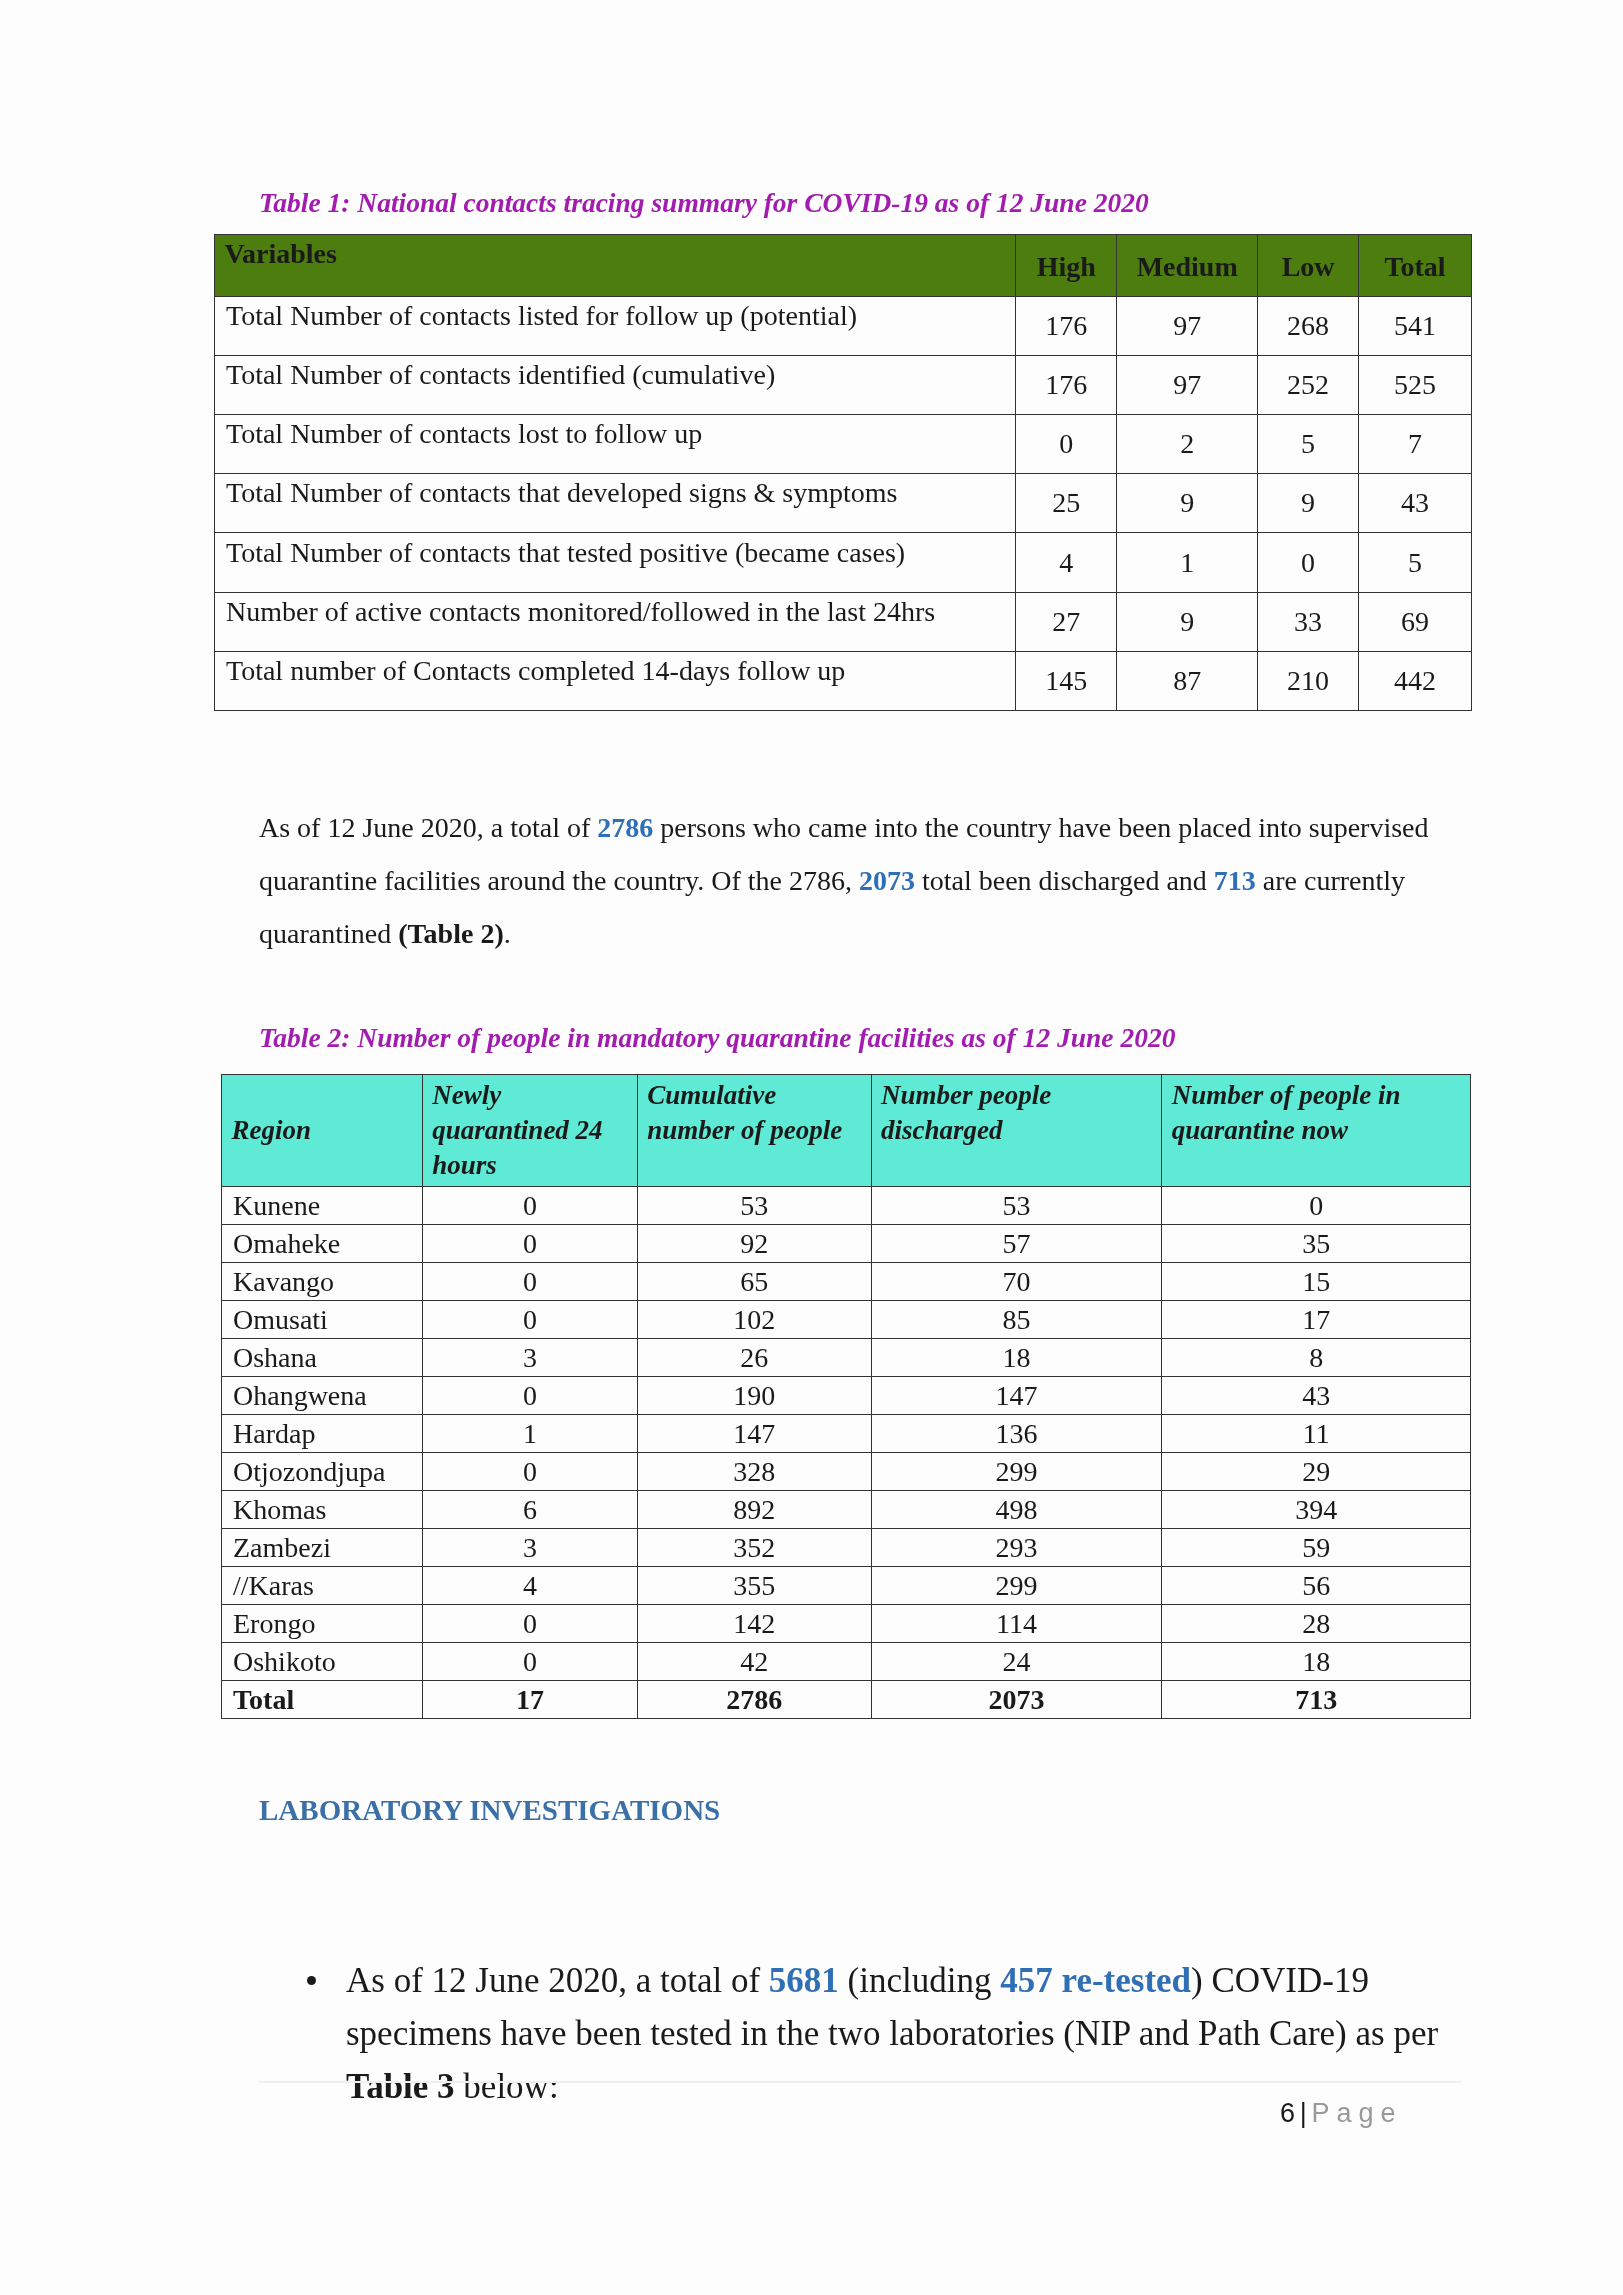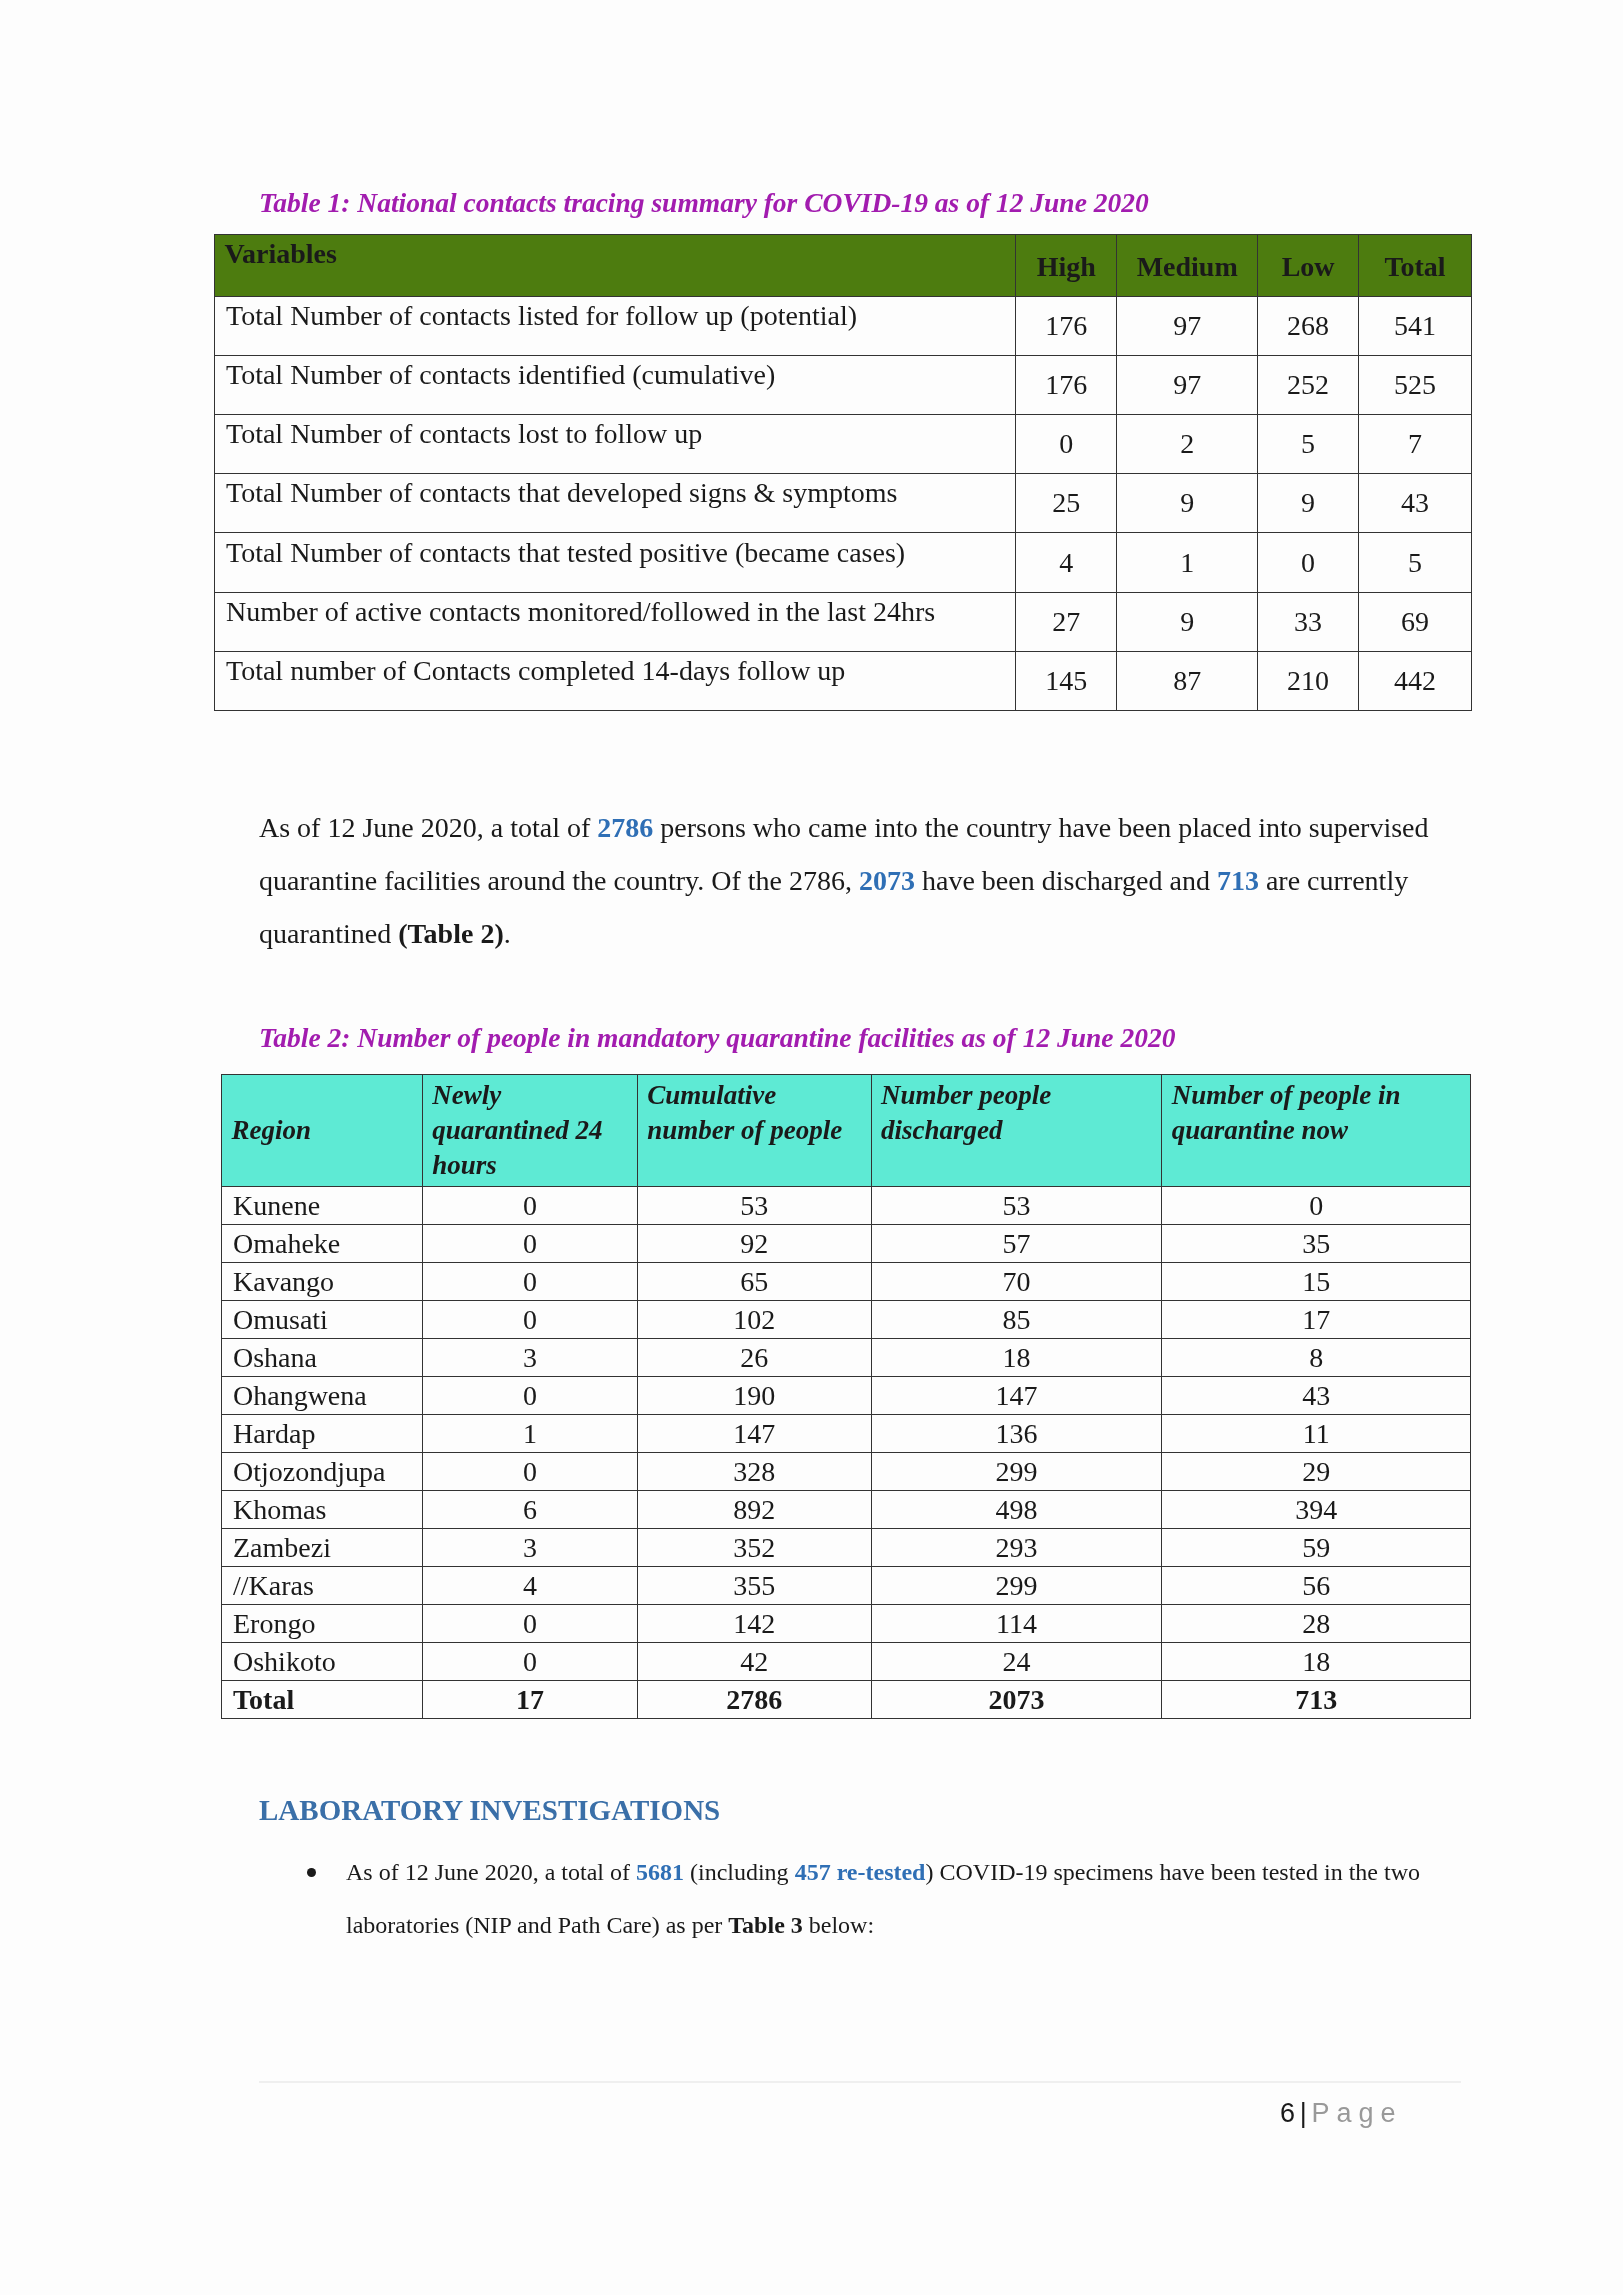--- a/index.html
+++ b/index.html
@@ -49,22 +49,22 @@
     #t2 td {
       font-size: 28px; height: 37px; padding: 0 11px; text-align: center;
     }
     #t2 td.rname { text-align: left; }
     #t2 tr.total td { font-weight: bold; }
     .section-title {
       position: absolute; left: 259px; top: 1794px;
       font-size: 29px; font-weight: bold; color: #3a6fa8;
     }
     .bullet {
-      position: absolute; left: 346px; top: 1846px; width: 1115px;
-      font-size: 24px; line-height: 53px;
+      position: absolute; left: 346px; top: 1954px; width: 1115px;
+      font-size: 35px; line-height: 53px;
     }
     .bullet-dot {
       position: absolute; left: -39px; top: 22px;
       width: 9.4px; height: 9.4px; border-radius: 50%; background: #1a1a1a;
     }
     .footer-line {
       position: absolute; left: 259px; top: 2081px; width: 1202px; height: 1.6px;
       background: #efefef;
     }
     .page-num {
@@ -143,21 +143,21 @@
         <td>Total number of Contacts completed 14-days follow up</td>
         <td class="num">145</td>
         <td class="num">87</td>
         <td class="num">210</td>
         <td class="num">442</td>
       </tr>
     </tbody>
 </table>
 
 <div class="para">
-  <span>As of 12 June 2020, a total of </span><span class="hl">2786</span><span> persons who came into the country have been placed into supervised quarantine facilities around the country. Of the 2786, </span><span class="hl">2073</span><span> have been discharged and </span><span class="hl">713</span><span> are currently quarantined </span><b>(Table 2)</b><span>.</span>
+  <span>As of 12 June 2020, a total of </span><span class="hl">2786</span><span> persons who came into the country have been placed into supervised quarantine facilities around the country. Of the 2786, </span><span class="hl">2073</span><span> total been discharged and </span><span class="hl">713</span><span> are currently quarantined </span><b>(Table 2)</b><span>.</span>
 </div>
 
 <div class="caption" style="left:259px; top:1022px;">Table 2: Number of people in mandatory quarantine facilities as of 12 June 2020</div>
 
 <table id="t2">
   <colgroup>
     <col style="width:201px">
       <col style="width:215px">
       <col style="width:234px">
       <col style="width:291px">

